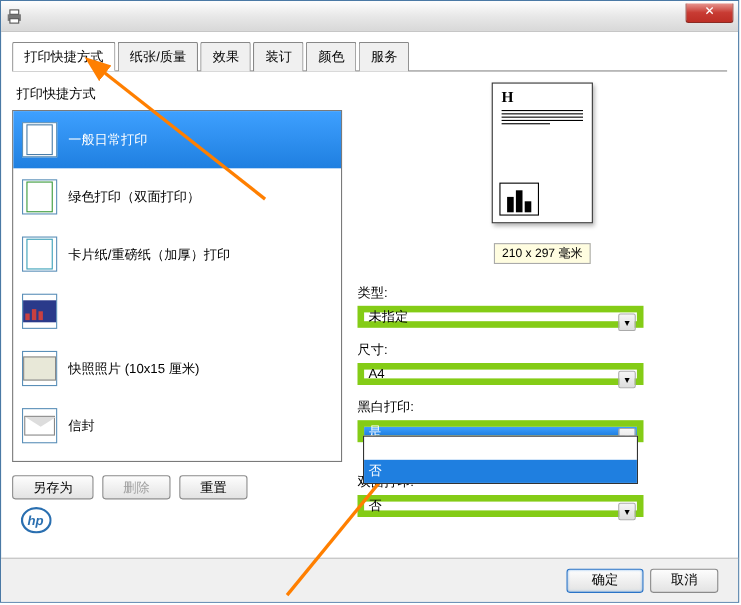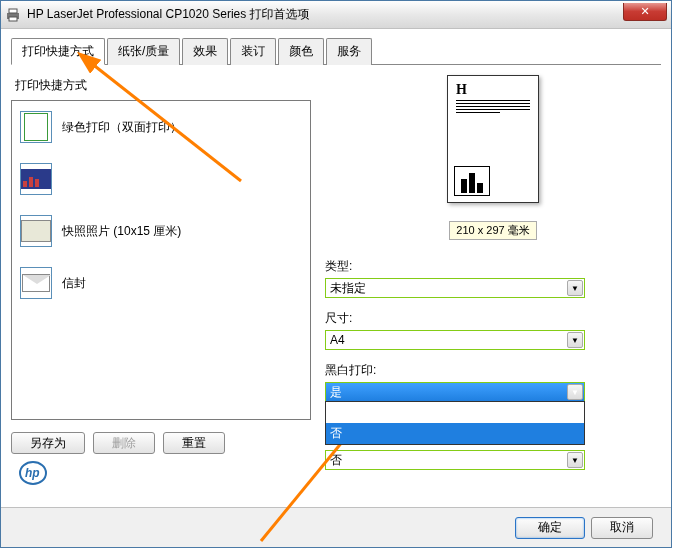--- a/index.html
+++ b/index.html
@@ -37,21 +37,21 @@
 .preview-page { width: 92px; height: 128px; background: #fff; border: 1px solid #333; box-shadow: 2px 2px 4px rgba(0,0,0,0.3); padding: 6px 8px; position: relative; }
 .preview-h { font-size: 14px; font-weight: bold; font-family: serif; }
 .preview-lines { margin-top: 2px; }
 .preview-lines div { height: 1px; background: #000; margin: 2px 0; }
 .preview-bars { position: absolute; bottom: 6px; left: 6px; width: 36px; height: 30px; border: 1px solid #000; display: flex; align-items: flex-end; justify-content: center; gap: 2px; padding: 2px; }
 .preview-bars span { width: 6px; background: #000; }
 .preview-dim { margin-top: 18px; border: 1px solid #aaa; background: #fffde0; padding: 1px 6px; font-size: 11px; }
 
 .field { margin-bottom: 12px; }
 .field-label { margin-bottom: 3px; font-size: 12px; }
-.combo { width: 260px; height: 20px; border: 1px solid #84cc16; background: #fff; display: flex; align-items: center; padding: 0 4px; position: relative; cursor: pointer; }
+.combo { width: 260px; height: 20px; border: 6px solid #84cc16; background: #fff; display: flex; align-items: center; padding: 0 4px; position: relative; cursor: pointer; }
 .combo.sel { background: linear-gradient(to bottom, #3ea0ff, #1f7fe0); color: #fff; }
 .combo-arrow { position: absolute; right: 1px; top: 1px; width: 16px; height: 16px; background: linear-gradient(to bottom,#f6f6f6,#ddd); border: 1px solid #aaa; display: flex; align-items: center; justify-content: center; font-size: 8px; border-radius: 2px; }
 .dropdown { position: absolute; top: 100%; left: -1px; width: calc(100% + 2px); border: 1px solid #333; background: #fff; z-index: 10; }
 .dd-item { padding: 2px 4px; }
 .dd-item.hl { background: #1f7fe0; color: #fff; }
 
 .hp-logo { position: absolute; left: 18px; bottom: 62px; width: 28px; height: 24px; }
 
 .footer { position: absolute; bottom: 0; left: 0; right: 0; height: 40px; border-top: 1px solid #c0c0c0; background: #f0f0f0; display: flex; align-items: center; justify-content: flex-end; padding: 12px 18px; gap: 6px; }
 .footer .btn.primary { border: 1px solid #2a74c7; background: linear-gradient(to bottom, #fdfdfd, #e3e3e3); box-shadow: 0 0 2px #5aa0e8 inset; padding: 0 22px; }
@@ -73,46 +73,57 @@
 <div class="window">
 
   <div class="titlebar">
     <span class="titlebar-icon">
       <svg width="16" height="16" viewBox="0 0 16 16">
           <rect x="2" y="6" width="12" height="6" fill="#777"></rect>
           <rect x="4" y="2" width="8" height="4" fill="#fff" stroke="#555"></rect>
           <rect x="4" y="10" width="8" height="4" fill="#fff" stroke="#555"></rect>
         </svg>
     </span>
-    <span class="titlebar-text">HP LaserJet Professional CP1020 Series 打印首选项</span>
     <div class="close-btn">✕</div>
   </div>
 
   <div class="content">
 
     <div class="tabs">
       <div class="tab active">打印快捷方式</div>
       <div class="tab">纸张/质量</div>
       <div class="tab">效果</div>
       <div class="tab">装订</div>
       <div class="tab">颜色</div>
       <div class="tab">服务</div>
     </div>
 
     <div class="tab-body">
 
       <div class="left-col">
         <div class="section-label">打印快捷方式</div>
         <div class="list-box">
 
+          <div class="list-item selected">
+            <div class="li-icon">
+                <div class="icon-doc"></div>
+              </div>
+            <span>一般日常打印</span>
+          </div>
           <div class="list-item">
             <div class="li-icon">
                 <div class="icon-doc green"></div>
               </div>
             <span>绿色打印（双面打印）</span>
+          </div>
+          <div class="list-item">
+            <div class="li-icon">
+                <div class="icon-doc" style="border-color:#3aa0b8"></div>
+              </div>
+            <span>卡片纸/重磅纸（加厚）打印</span>
           </div>
           <div class="list-item">
             <div class="li-icon">
                 <div class="icon-chart">
                   <span style="height:6px"></span>
                   <span style="height:10px"></span>
                   <span style="height:8px"></span>
                 </div>
               </div>
           </div>

